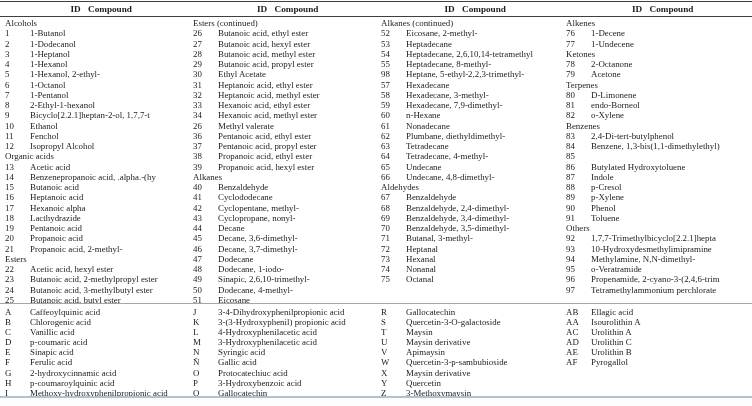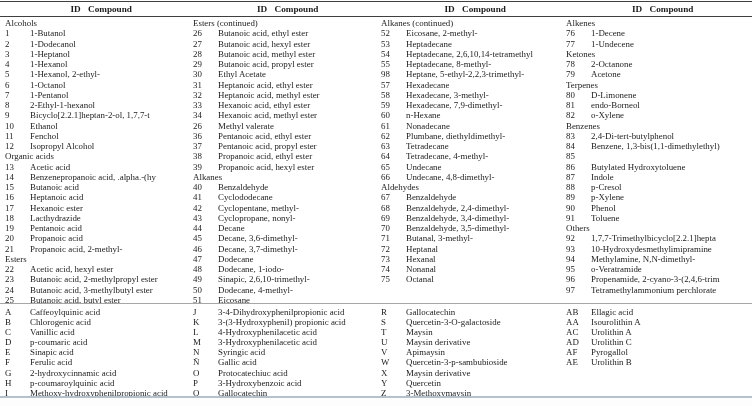--- a/index.html
+++ b/index.html
@@ -145,21 +145,21 @@
         <div class="row">
           <span class="rid">15</span>
           <span class="rname">Butanoic acid</span>
         </div>
         <div class="row">
           <span class="rid">16</span>
           <span class="rname">Heptanoic acid</span>
         </div>
         <div class="row">
           <span class="rid">17</span>
-          <span class="rname">Hexanoic ester</span>
+          <span class="rname">Hexanoic alpha</span>
         </div>
         <div class="row">
           <span class="rid">18</span>
           <span class="rname">Lacthydrazide</span>
         </div>
         <div class="row">
           <span class="rid">19</span>
           <span class="rname">Pentanoic acid</span>
         </div>
         <div class="row">
@@ -618,23 +618,23 @@
         </div>
         <div class="row">
           <span class="rid">AC</span>
           <span class="rname">Urolithin A</span>
         </div>
         <div class="row">
           <span class="rid">AD</span>
           <span class="rname">Urolithin C</span>
         </div>
         <div class="row">
+          <span class="rid">AE</span>
+          <span class="rname">Urolithin B</span>
+        </div>
+        <div class="row">
           <span class="rid">AF</span>
           <span class="rname">Pyrogallol</span>
-        </div>
-        <div class="row">
-          <span class="rid">AE</span>
-          <span class="rname">Urolithin B</span>
         </div>
       </div>
   </div>
 
 </div>
 
 </body></html>

